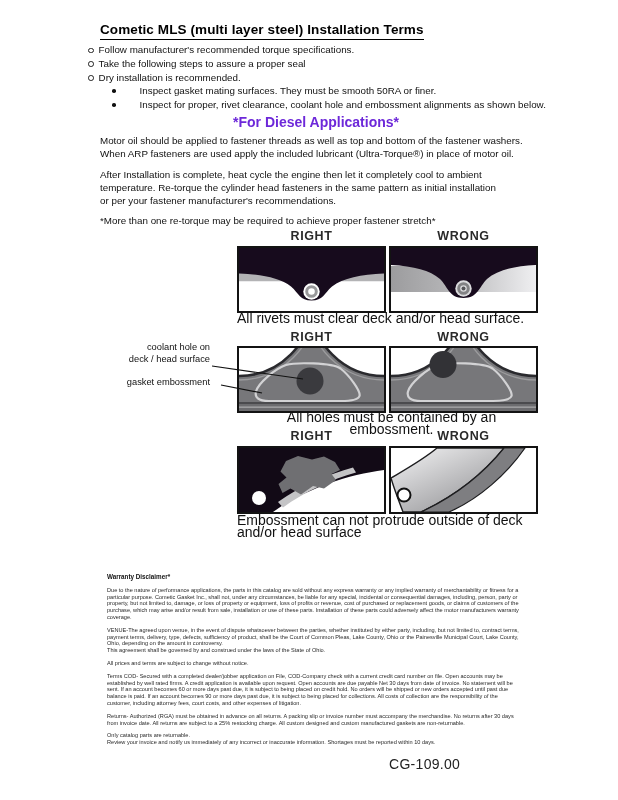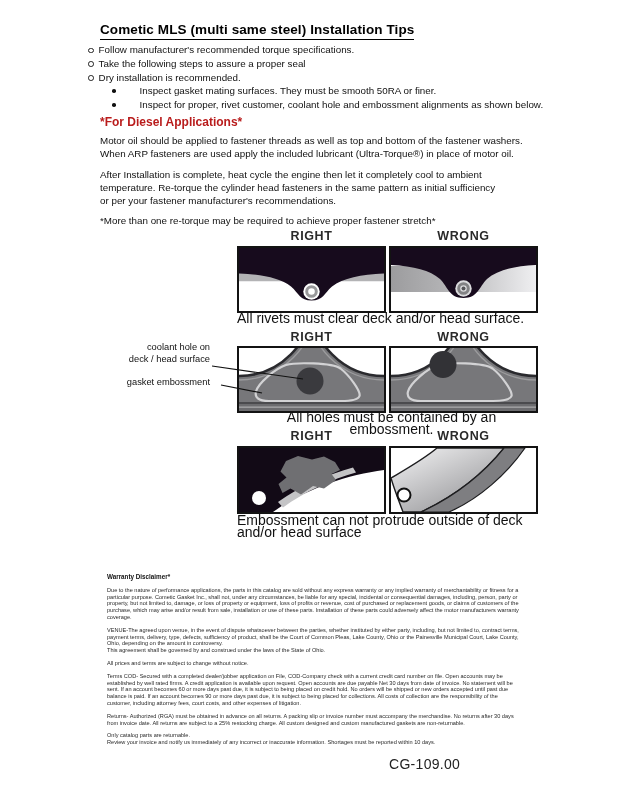--- a/index.html
+++ b/index.html
@@ -19,21 +19,21 @@
   
   .bullets { font-size:9.8px; line-height:13.8px; color:#111; }
   .brow { display:flex; align-items:flex-start; }
   .marker { flex:0 0 auto; margin:4.5px 5px 0 0; width:4px; height:4px; border-radius:50%; }
   .marker.open { border:1px solid #222; background:transparent; width:3.6px; height:3.6px; }
   .marker.fill { background:#111; width:3.6px; height:3.6px; margin-top:5px; }
   .brow.sub { margin-left:24px;gap:19px; }
 
   
   .diesel { width:432px; font-size:9.8px; line-height:13.2px; color:#111; }
-  .diesel h2 { font-size:12px; font-weight:700; margin:0 0 5px 0; color:#b91c1c; }
+  .diesel h2 { font-size:14px; font-weight:700; margin:0 0 5px 0; color:#6d28d9;text-align:center; }
   .diesel p { margin:0 0 7px 0; white-space:pre-line; }
   .diesel p.note { margin-top:1px; }
 
   
   .rw-label { font-size:12.5px; font-weight:700; color:#2a2a2a; letter-spacing:.6px; text-align:center; width:149px; }
   .caption { font-size:14px; color:#111; line-height:11.5px; white-space:pre-line; }
 
   .panel { width:145px; height:63px; border:2px solid #131313; background:#fff; overflow:hidden; }
   .panel.tall { height:64px; }
   .panel svg { display:block; }
@@ -46,21 +46,21 @@
   .disclaimer p { margin:0 0 6px 0; white-space:pre-line; }
 
   .doc-code { font-size:14px; color:#222; letter-spacing:.3px; }
 </style>
 </head>
 <body>
 
 <div class="page">
 
   <div class="abs" style="left:100px; top:20px;">
-    <span class="doc-title">Cometic MLS (multi same steel) Installation Tips</span>
+    <span class="doc-title">Cometic MLS (multi layer steel) Installation Terms</span>
   </div>
 
   <div class="abs bullets" style="left:88px; top:43px; width:470px;">
     <div class="brow">
       <span class="marker open"></span>
       <span>Follow manufacturer's recommended torque specifications.</span>
     </div>
     <div class="brow">
       <span class="marker open"></span>
       <span>Take the following steps to assure a proper seal</span>
@@ -68,30 +68,30 @@
     <div class="brow">
       <span class="marker open"></span>
       <span>Dry installation is recommended.</span>
     </div>
     <div class="brow sub">
       <span class="marker fill"></span>
       <span>Inspect gasket mating surfaces.  They must be smooth 50RA or finer.</span>
     </div>
     <div class="brow sub">
       <span class="marker fill"></span>
-      <span>Inspect for proper, rivet customer, coolant hole and embossment alignments as shown below.</span>
+      <span>Inspect for proper, rivet clearance, coolant hole and embossment alignments as shown below.</span>
     </div>
   </div>
 
   <div class="abs diesel" style="left:100px; top:116px;">
     <h2>*For Diesel Applications*</h2>
     <p>Motor oil should be applied to fastener threads as well as top and bottom of the fastener washers.
 When ARP fasteners are used apply the included lubricant (Ultra-Torque®) in place of motor oil.</p>
     <p>After Installation is complete, heat cycle the engine then let it completely cool to ambient
-temperature. Re-torque the cylinder head fasteners in the same pattern as initial sufficiency
+temperature. Re-torque the cylinder head fasteners in the same pattern as initial installation
 or per your fastener manufacturer's recommendations.</p>
     <p class="note">*More than one re-torque may be required to achieve proper fastener stretch*</p>
   </div>
 
   <div class="abs rw-label" style="left:237px; top:229px;">RIGHT</div>
   <div class="abs rw-label" style="left:389px; top:229px;">WRONG</div>
 
   <div class="abs panel" style="left:237px; top:246px;">
     <svg viewBox="0 0 145 63" width="145" height="63">
       <rect width="145" height="63" fill="#ffffff"></rect>

